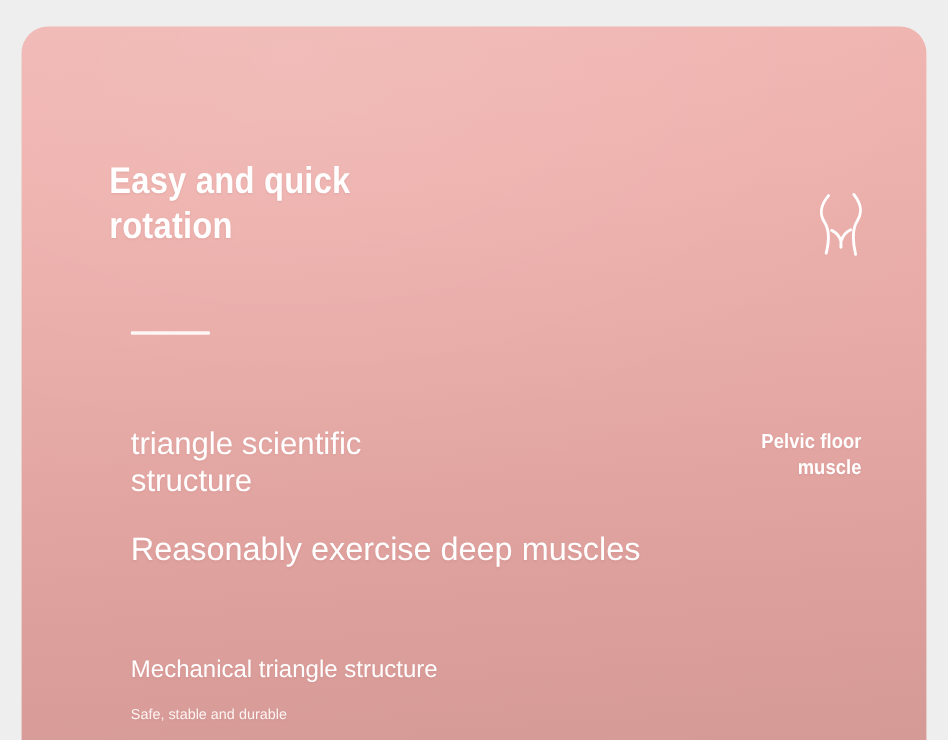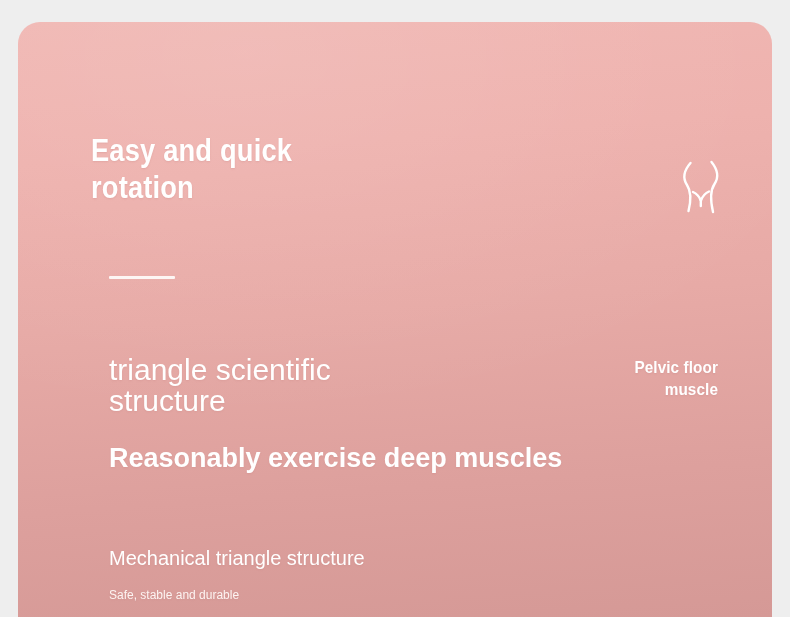--- a/index.html
+++ b/index.html
@@ -80,34 +80,34 @@
     border-radius: 1px;
   }
 
   
   #struct-line {
     position: absolute;
     left: 91px;
     top: 332px;
     width: 330px;
     color: #ffffff;
-    font-size: 30px;
+    font-size: 26px;
     font-weight: 400;
     line-height: 31px;
     white-space: pre-line;
     text-shadow: 0 1px 2px rgba(180,110,110,0.15);
   }
 
   #deep-muscle-line {
     position: absolute;
     left: 91px;
     top: 420px;
     color: #ffffff;
     font-size: 27px;
-    font-weight: 700;
+    font-weight: 400;
     line-height: 33px;
     white-space: nowrap;
     text-shadow: 0 1px 2px rgba(180,110,110,0.15);
   }
 
   
   #mech-line {
     position: absolute;
     left: 91px;
     top: 521px;

